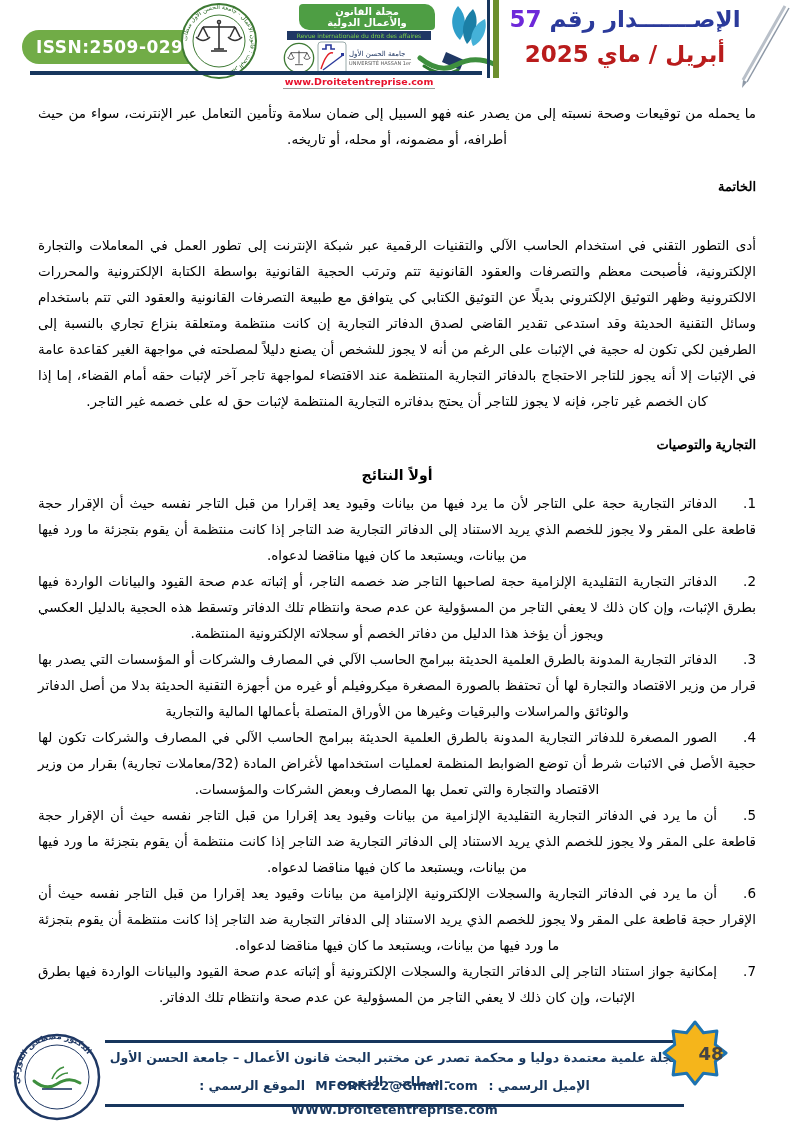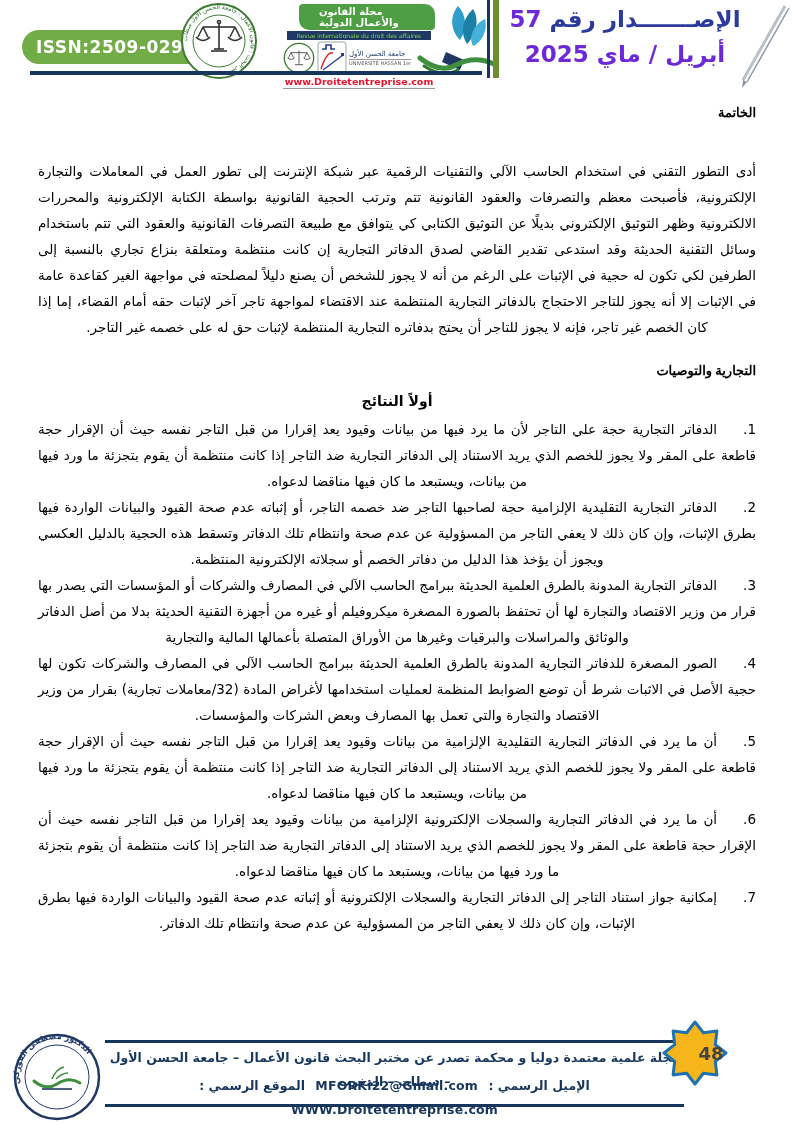--- a/index.html
+++ b/index.html
@@ -6,35 +6,35 @@
   .page{position:relative;width:794px;height:1123px;background:#fff;overflow:hidden;
         font-family:"DejaVu Sans",sans-serif;color:#000;}
   
   .hdr{position:absolute;top:0;left:0;width:794px;height:96px;}
   .issn{position:absolute;left:22px;top:30px;height:34px;line-height:34px;
         background:#71AC47;color:#fff;font-weight:bold;font-size:17px;
         padding:0 14px;border-radius:18px;letter-spacing:.5px;}
   .hdr-rule{position:absolute;left:30px;top:71px;width:452px;height:4px;background:#17365D;}
   .stamp1{position:absolute;left:180px;top:2px;}
   .jlogo{position:absolute;left:283px;top:4px;width:152px;}
-  .jbanner{background:#4E9E44;color:#fff;font-weight:bold;font-size:10px;text-align:left;
+  .jbanner{background:#4E9E44;color:#fff;font-weight:bold;font-size:10px;text-align:center;
            padding:2px 20px;border-radius:4px 10px 4px 10px;margin-left:16px;}
   .jsub{background:#203864;color:#7ED348;font-size:6px;text-align:center;padding:1px 0;margin:1px 4px;}
   .jrow{display:flex;align-items:center;gap:2px;margin-top:1px;}
   .univ{font-size:7px;color:#203864;line-height:1.25;}
   .univ .fr{font-size:5px;color:#555;border-top:1px solid #999;}
   .jsite{color:#E8112D;font-weight:bold;font-size:9.5px;text-align:center;
          border-bottom:1px solid #999;padding-bottom:1px;margin-top:1px;}
   .bird{position:absolute;left:416px;top:4px;}
   .vbar-n{position:absolute;left:487px;top:0;width:3px;height:78px;background:#17365D;}
   .vbar-g{position:absolute;left:493px;top:0;width:6px;height:78px;background:#6C8F2E;}
   .issue{position:absolute;left:505px;top:6px;width:240px;direction:rtl;text-align:center;}
   .issue .l1{color:#2B3A9B;font-weight:bold;font-size:23px;white-space:nowrap;}
   .issue .l1 .num{color:#6d28d9;}
-  .issue .l2{color:#6d28d9;font-weight:bold;font-size:23px;margin-top:9px;white-space:nowrap;}
+  .issue .l2{color:#b91c1c;font-weight:bold;font-size:23px;margin-top:9px;white-space:nowrap;}
   .pencil{position:absolute;left:733px;top:4px;}
   
   .content{position:absolute;top:100px;right:38px;left:38px;direction:rtl;
            font-size:13.5px;line-height:26px;}
   .content p{margin:0;text-align:justify;text-align-last:center;}
   .content p.first{margin-bottom:22px;}
   h3.head{font-size:13px;font-weight:bold;margin:0 0 6px;text-align:right;font-family:Liberation Serif, serif;}
   h3.head.mt{margin-top:18px;margin-bottom:4px;}
   h4.subhead{font-size:14px;font-weight:bold;margin:0 0 2px;text-align:center;}
   p.conc{margin-bottom:0;margin-top:32px;}
@@ -140,20 +140,21 @@
     <svg class="pencil" width="58" height="88" viewBox="0 0 58 88">
       <line x1="52" y1="2" x2="10" y2="76" stroke="#b9c0c9" stroke-width="3"></line>
       <line x1="56" y1="4" x2="14" y2="78" stroke="#8d98a6" stroke-width="1.5"></line>
       <polygon points="10,76 14,78 9,84" fill="#8d98a6"></polygon>
     </svg>
 
     <div class="hdr-rule"></div>
   </div>
 
   <div class="content">
+    <p class="first">ما يحمله من توقيعات وصحة نسبته إلى من يصدر عنه فهو السبيل إلى ضمان سلامة وتأمين التعامل عبر الإنترنت، سواء من حيث أطرافه، أو مضمونه، أو محله، أو تاريخه.</p>
 
     <h3 class="head">الخاتمة</h3>
     <p class="conc">أدى التطور التقني في استخدام الحاسب الآلي والتقنيات الرقمية عبر شبكة الإنترنت إلى تطور العمل في المعاملات والتجارة الإلكترونية، فأصبحت معظم والتصرفات والعقود القانونية تتم وترتب الحجية القانونية بواسطة الكتابة الإلكترونية والمحررات الالكترونية وظهر التوثيق الإلكتروني بديلًا عن التوثيق الكتابي كي يتوافق مع طبيعة التصرفات القانونية والعقود التي تتم باستخدام وسائل التقنية الحديثة وقد استدعى تقدير القاضي لصدق الدفاتر التجارية إن كانت منتظمة ومتعلقة بنزاع تجاري بالنسبة إلى الطرفين لكي تكون له حجية في الإثبات على الرغم من أنه لا يجوز للشخص أن يصنع دليلاً لمصلحته في مواجهة الغير كقاعدة عامة في الإثبات إلا أنه يجوز للتاجر الاحتجاج بالدفاتر التجارية المنتظمة عند الاقتضاء لمواجهة تاجر آخر لإثبات حقه أمام القضاء، إما إذا كان الخصم غير تاجر، فإنه لا يجوز للتاجر أن يحتج بدفاتره التجارية المنتظمة لإثبات حق له على خصمه غير التاجر.</p>
 
     <h3 class="head mt">التجارية والتوصيات</h3>
     <h4 class="subhead">أولاً النتائج</h4>
 
     <p class="item"><span class="num">1.</span><span class="tab"></span><span>الدفاتر التجارية حجة علي التاجر لأن ما يرد فيها من بيانات وقيود يعد إقرارا من قبل التاجر نفسه حيث أن الإقرار حجة قاطعة على المقر ولا يجوز للخصم الذي يريد الاستناد إلى الدفاتر التجارية ضد التاجر إذا كانت منتظمة أن يقوم بتجزئة ما ورد فيها من بيانات، ويستبعد ما كان فيها مناقضا لدعواه.</span></p>
     <p class="item"><span class="num">2.</span><span class="tab"></span><span>الدفاتر التجارية التقليدية الإلزامية حجة لصاحبها التاجر ضد خصمه التاجر، أو إثباته عدم صحة القيود والبيانات الواردة فيها بطرق الإثبات، وإن كان ذلك لا يعفي التاجر من المسؤولية عن عدم صحة وانتظام تلك الدفاتر وتسقط هذه الحجية بالدليل العكسي ويجوز أن يؤخذ هذا الدليل من دفاتر الخصم أو سجلاته الإلكترونية المنتظمة.</span></p>
     <p class="item"><span class="num">3.</span><span class="tab"></span><span>الدفاتر التجارية المدونة بالطرق العلمية الحديثة ببرامج الحاسب الآلي في المصارف والشركات أو المؤسسات التي يصدر بها قرار من وزير الاقتصاد والتجارة لها أن تحتفظ بالصورة المصغرة ميكروفيلم أو غيره من أجهزة التقنية الحديثة بدلا من أصل الدفاتر والوثائق والمراسلات والبرقيات وغيرها من الأوراق المتصلة بأعمالها المالية والتجارية</span></p>

